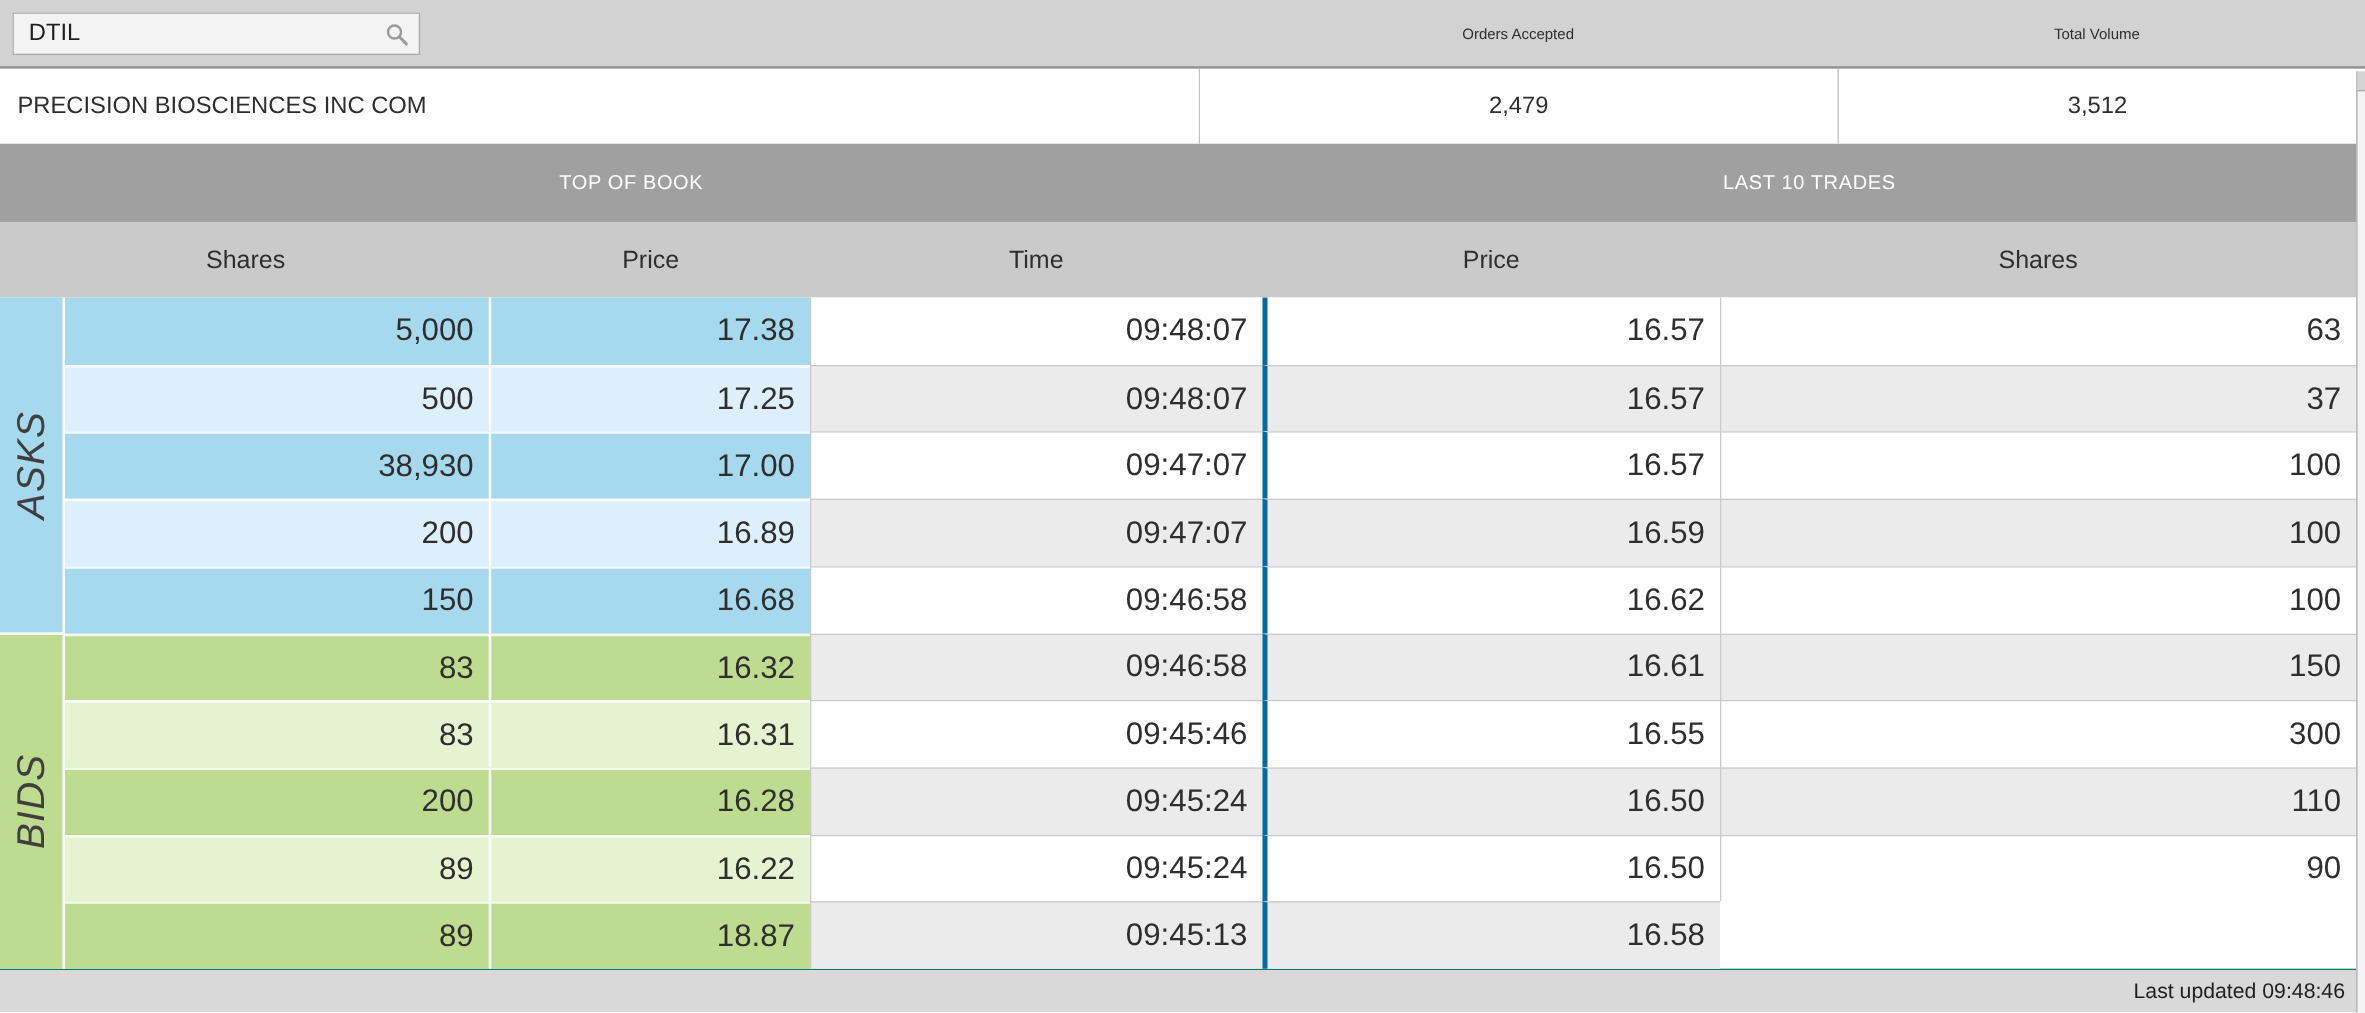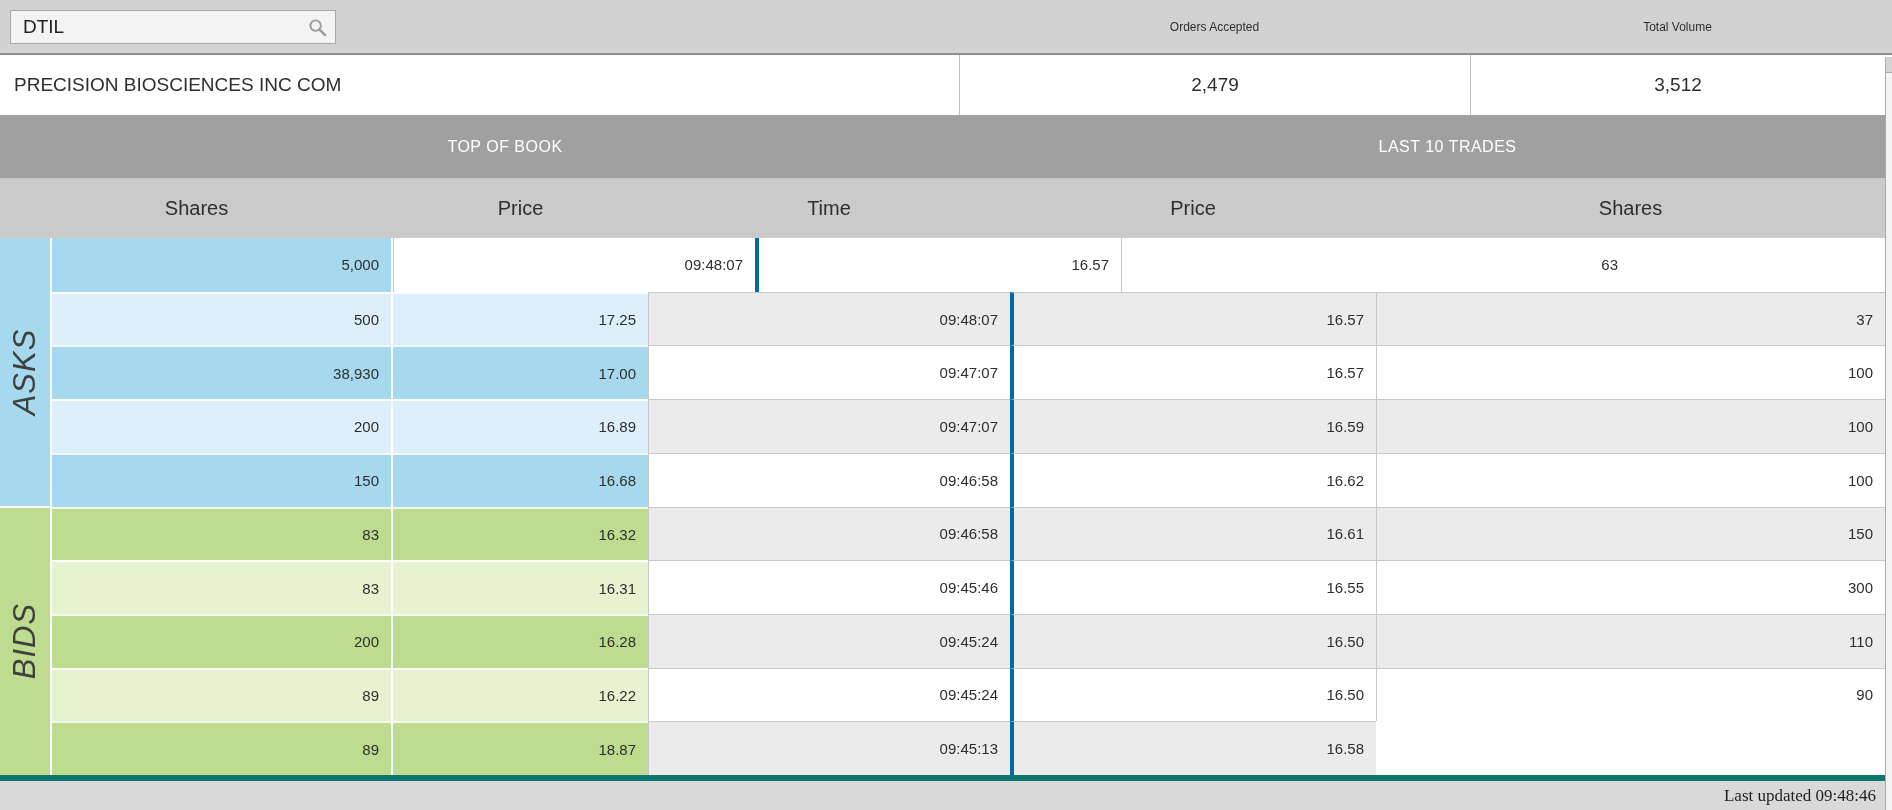--- a/index.html
+++ b/index.html
@@ -67,43 +67,43 @@
   .strip-bids { background: var(--bid-dark, #bedc90); border-top: 2px solid #fafdfe; }
   .vlabel {
     transform: rotate(-90deg); white-space: nowrap;
     font-size: 31px; font-style: italic; color: #3f3f3f; letter-spacing: 1px;
   }
 
   .rows { width: 1833px; display: flex; flex-direction: column; }
   .row { flex: 1; display: flex; }
   .row .cell {
     display: flex; align-items: center; justify-content: flex-end;
-    padding-right: 12px; font-size: 15px; color: #2e2e2e;
+    padding-right: 12px; font-size: 25px; color: #2e2e2e;
   }
   .c-bshares { width: 341px; border-right: 2px solid #fafdfe; }
   .c-bprice  { width: 255px; }
   .c-time    { width: 362px; border-left: 1px solid #c9c9c9; }
   .c-tprice  { width: 366px; border-left: 4px solid #0369a1; }
   .c-tshares { width: 509px; border-left: 1px solid #c9c9c9; }
 
   .row.ask-dark  .c-bshares, .row.ask-dark  .c-bprice { background: var(--ask-dark, #a6d9ed); }
   .row.ask-light .c-bshares, .row.ask-light .c-bprice { background: var(--ask-light, #ddeffa); }
   .row.bid-dark  .c-bshares, .row.bid-dark  .c-bprice { background: var(--bid-dark, #bedc90); }
   .row.bid-light .c-bshares, .row.bid-light .c-bprice { background: var(--bid-light, #e6f3d1); }
   .row.t-white .c-time, .row.t-white .c-tprice, .row.t-white .c-tshares { background: #ffffff; }
   .row.t-gray  .c-time, .row.t-gray  .c-tprice, .row.t-gray  .c-tshares { background: var(--trade-gray, #ebebeb); }
 
   .row + .row .c-bshares, .row + .row .c-bprice { border-top: 2px solid rgba(255,255,255,0.85); }
   .row + .row .c-time, .row + .row .c-tprice, .row + .row .c-tshares { border-top: 1px solid #c9c9c9; }
 
   
   .footer {
-    height: 35px; background: #d9d9d9; border-top: 6px solid #0f766e;
+    height: 35px; background: #d9d9d9; border-top: 1px solid #0f766e;
     display: flex; align-items: center; justify-content: flex-end;
-    padding-right: 16px; font-size: 17px; color: #1f1f1f; font-family: Liberation Serif, serif;
+    padding-right: 16px; font-size: 17px; color: #1f1f1f;
   }
 
   
   .scrollstrip {
     position: absolute; top: 57px; right: 0; bottom: 0; width: 7px;
     background: #f3f3f3; border-left: 1px solid #ababab;
   }
   .scrollstrip::before {
     content: ""; display: block; height: 15px; background: #d4d4d4;
     border-bottom: 1px solid #ababab;
@@ -153,20 +153,21 @@
         <span class="vlabel">ASKS</span>
       </div>
       <div class="strip strip-bids">
         <span class="vlabel">BIDS</span>
       </div>
     </div>
     <div class="rows">
 
       <div class="row ask-dark t-white">
         <div class="cell c-bshares">5,000</div>
+        <div class="cell c-bprice">17.38</div>
         <div class="cell c-time">09:48:07</div>
         <div class="cell c-tprice">16.57</div>
         <div class="cell c-tshares">63</div>
       </div>
 
       <div class="row ask-light t-gray">
         <div class="cell c-bshares">500</div>
         <div class="cell c-bprice">17.25</div>
         <div class="cell c-time">09:48:07</div>
         <div class="cell c-tprice">16.57</div>

